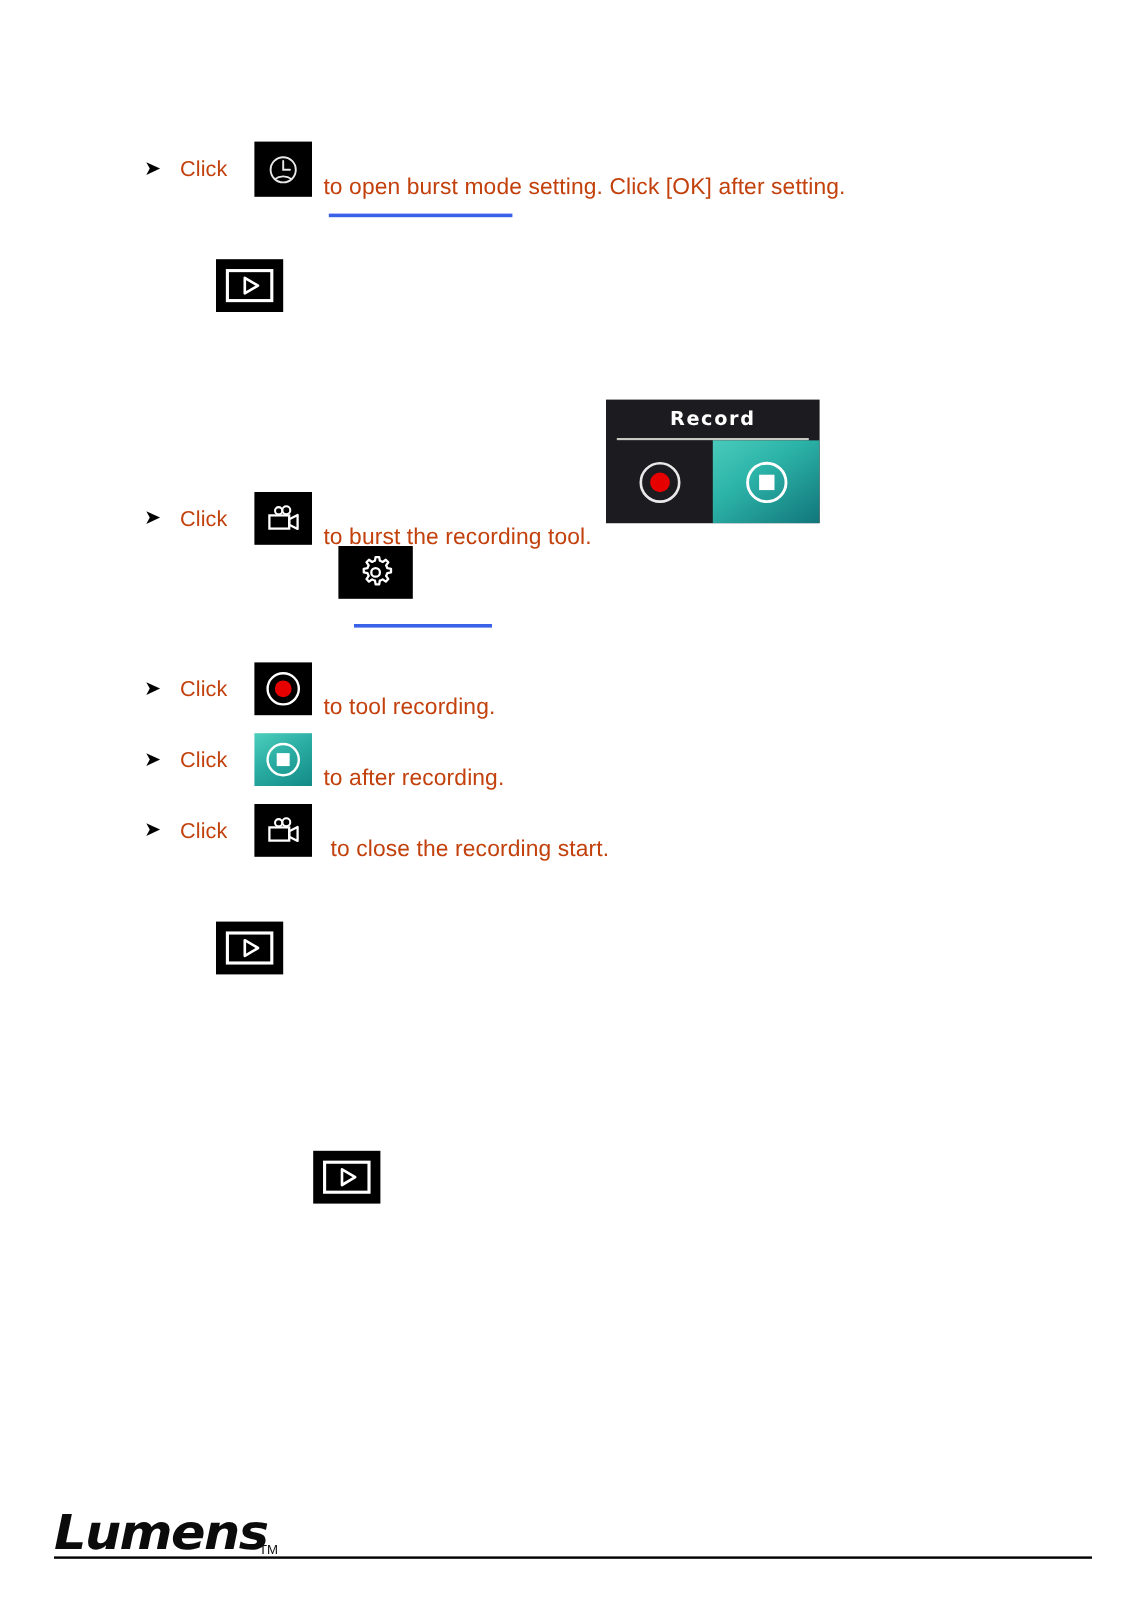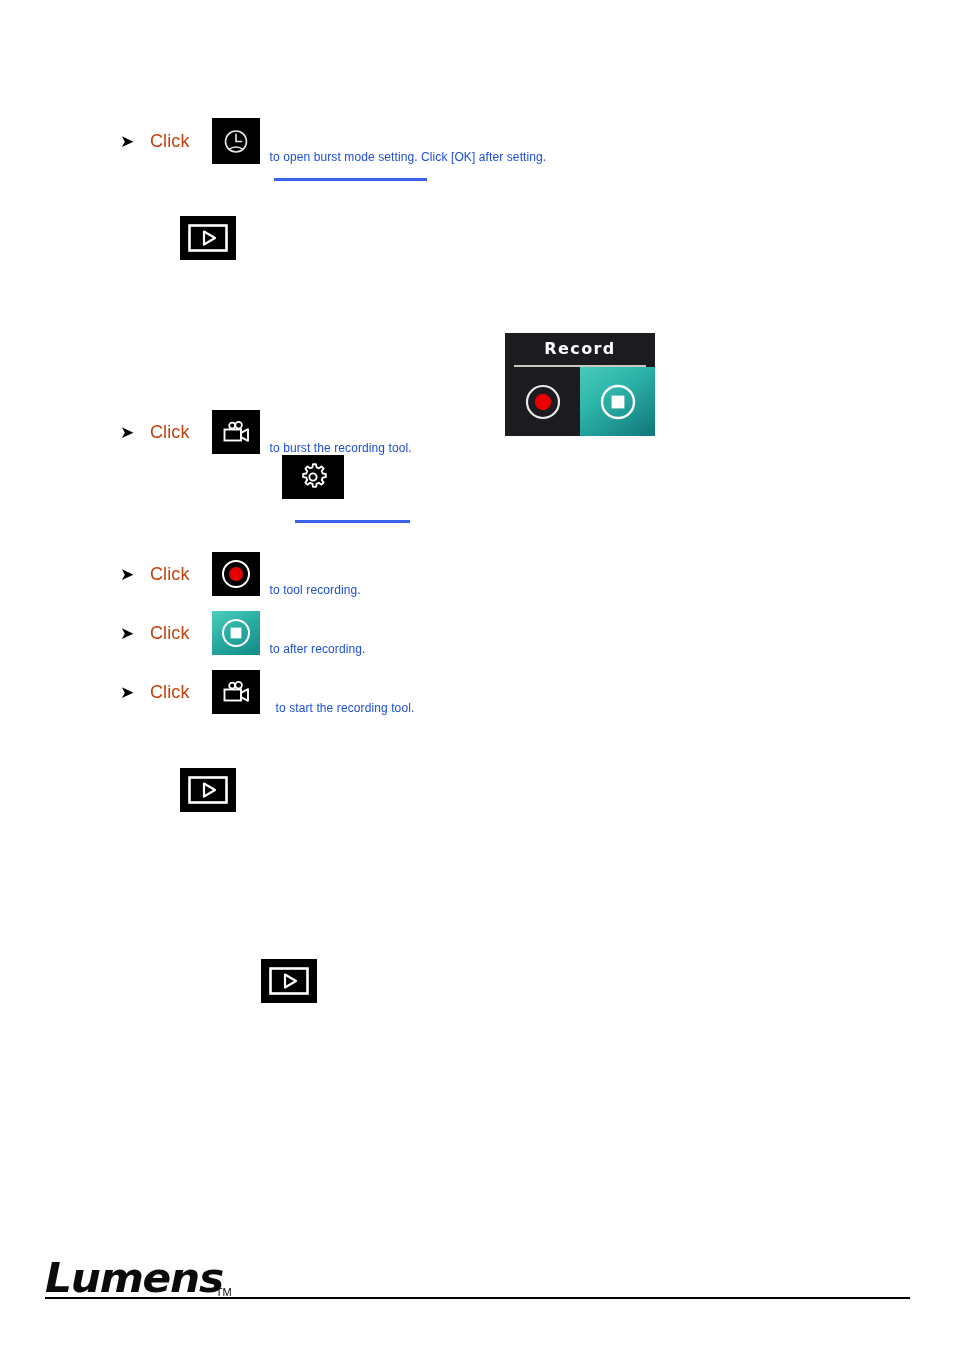--- a/index.html
+++ b/index.html
@@ -40,22 +40,22 @@
     color: #000;
     text-align: left;
     padding-left: 2px;
   }
   .bullet-click {
     font-size: 18px;
     color: #c2410c;
     letter-spacing: 0.1px;
   }
   .bullet-text {
-    font-size: 12px;
-    color: #1d4ed8;
+    font-size: 19px;
+    color: #c2410c;
     letter-spacing: 0.1px;
     margin-top: 32px;
   }
 
   
   .tile {
     background: #000000;
     display: inline-flex;
     align-items: center;
     justify-content: center;
@@ -79,21 +79,21 @@
   
   .blue-rule {
     position: absolute;
     height: 3px;
     background: #3a62e8;
   }
 
   
   .record-panel {
     position: absolute;
-    width: 150px;
+    width: 178px;
     height: 103px;
     background: #1b1b20;
     overflow: hidden;
   }
   .record-title {
     color: #ffffff;
     font-family: "DejaVu Sans", sans-serif;
     font-weight: bold;
     font-size: 16px;
     letter-spacing: 1.4px;
@@ -255,21 +255,21 @@
     <span class="bullet-marker">➤</span>
     <span class="bullet-click">Click</span>
     <span class="tile tile-cam" style="margin-left:22px; margin-right:16px;">
       <svg width="32" height="26" viewBox="0 0 32 26" aria-hidden="true">
         <circle cx="12.2" cy="6.6" r="3.0" fill="none" stroke="#ffffff" stroke-width="1.7"></circle>
         <circle cx="18.6" cy="6.2" r="3.3" fill="none" stroke="#ffffff" stroke-width="1.7"></circle>
         <rect x="4.5" y="10.5" width="16.5" height="11" fill="none" stroke="#ffffff" stroke-width="1.9"></rect>
         <path d="M21 13.8 L28 10.2 L28 21.8 L21 18.2 Z" fill="none" stroke="#ffffff" stroke-width="1.9" stroke-linejoin="round"></path>
       </svg>
     </span>
-    <span class="bullet-text">to start the recording tool.</span>
+    <span class="bullet-text">to close the recording start.</span>
   </div>
 
   <div class="abs tile tile-play" style="left:180px; top:768px;">
     <svg width="44" height="32" viewBox="0 0 44 32" aria-hidden="true">
       <rect x="3.5" y="3.5" width="37" height="25" fill="none" stroke="#ffffff" stroke-width="2.6"></rect>
       <path d="M18 9.5 L29 16 L18 22.5 Z" fill="none" stroke="#ffffff" stroke-width="2.2" stroke-linejoin="round"></path>
     </svg>
   </div>
 
   <div class="abs tile tile-play" style="left:261px; top:959px;">

